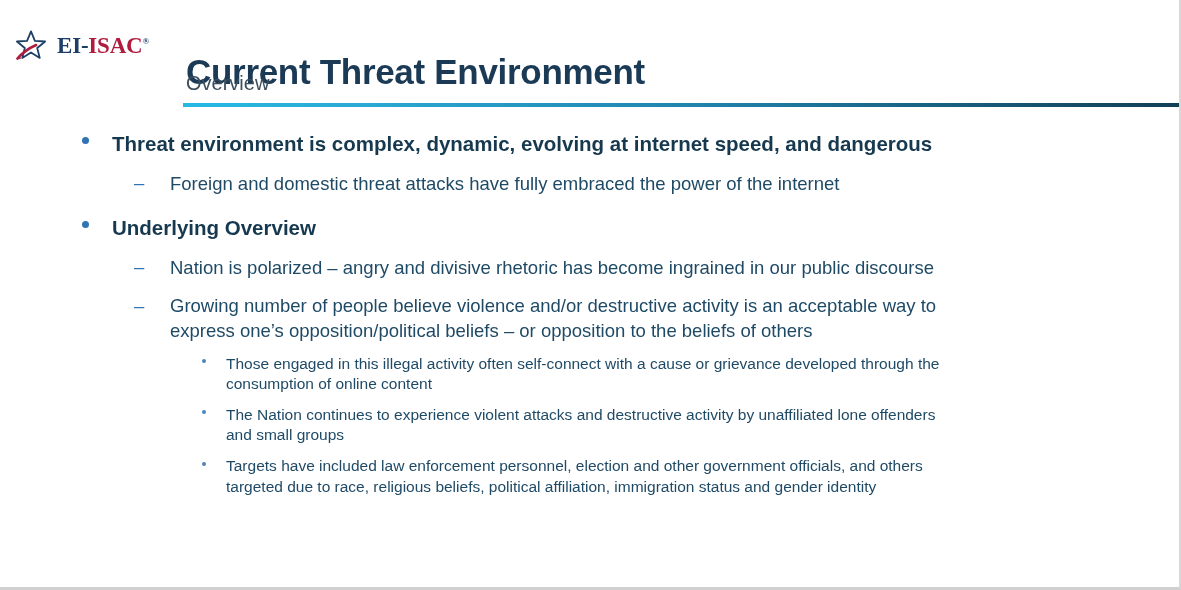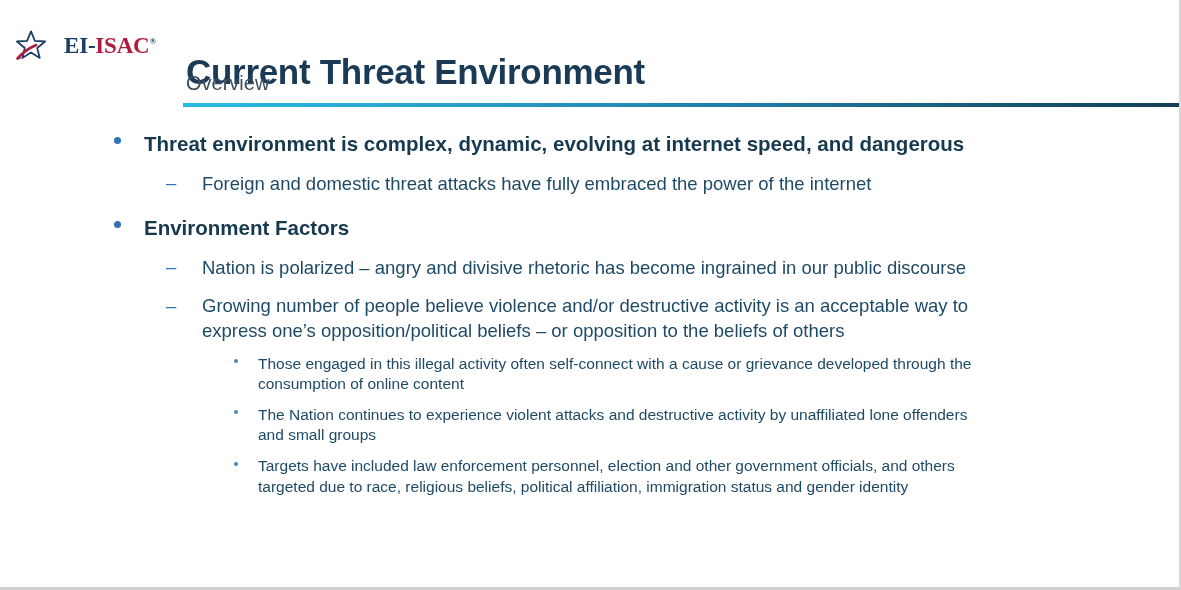--- a/index.html
+++ b/index.html
@@ -28,21 +28,21 @@
     top: 0;
     right: 0;
     height: 112px;
   }
   .logo {
     position: absolute;
     left: 14px;
     top: 28px;
     display: flex;
     align-items: center;
-    gap: 16px;
+    gap: 9px;
   }
   .logo-star {
     width: 34px;
     height: 34px;
     display: block;
   }
   .logo-text {
     font-family: "Liberation Serif", serif;
     font-size: 23px;
     font-weight: bold;
@@ -86,21 +86,21 @@
     background: linear-gradient(to right, #27b9e3 0%, #2aa9d4 18%, #1f7fa8 55%, #16536f 85%, #123f55 100%);
   }
 
   
   .body {
     position: absolute;
     left: 0;
     top: 112px;
     right: 0;
     bottom: 0;
-    padding-left: 108px;
+    padding-left: 76px;
     padding-right: 40px;
     box-sizing: border-box;
   }
 
   ul.lvl { list-style: none; margin: 0; padding: 0; }
 
   li.l1 {
     position: relative;
     padding-left: 36px;
     margin-top: 19px;
@@ -194,21 +194,21 @@
         <ul class="sub2">
           <li class="l2">
             <span class="marker">–</span>
             <span>Foreign and domestic threat attacks have fully embraced the power of the internet</span>
           </li>
         </ul>
       </li>
 
       <li class="l1">
         <span class="marker"></span>
-        <span>Environment Factors</span>
+        <span>Underlying Overview</span>
         <ul class="sub2">
 
           <li class="l2">
             <span class="marker">–</span>
             <span>Nation is polarized – angry and divisive rhetoric has become ingrained in our public discourse</span>
           </li>
 
           <li class="l2">
             <span class="marker">–</span>
             <span>Growing number of people believe violence and/or destructive activity is an acceptable way to express one’s opposition/political beliefs – or opposition to the beliefs of others</span>

